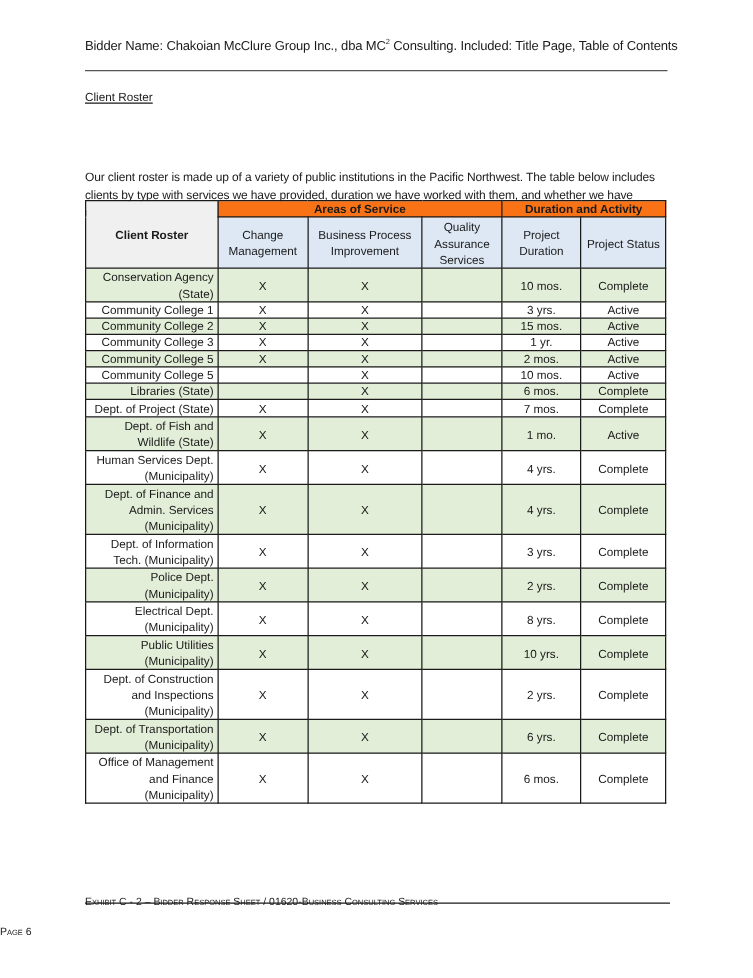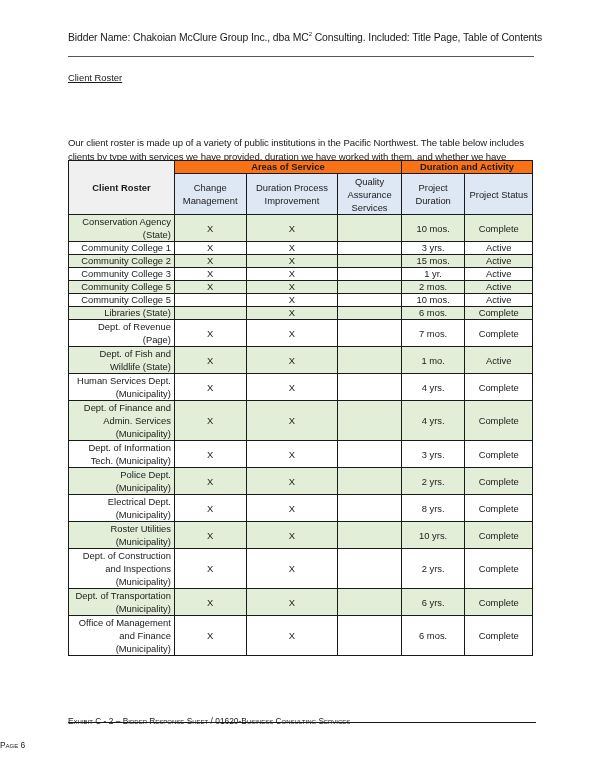--- a/index.html
+++ b/index.html
@@ -76,21 +76,21 @@
       <col style="width:67px">
   </colgroup>
   <thead>
     <tr>
       <th rowspan="2" class="th-client">Client Roster</th>
       <th colspan="3" class="th-group">Areas of Service</th>
       <th colspan="2" class="th-group">Duration and Activity</th>
     </tr>
     <tr>
       <th class="th-sub">Change Management</th>
-      <th class="th-sub">Duration Process Improvement</th>
+      <th class="th-sub">Business Process Improvement</th>
       <th class="th-sub">Quality Assurance Services</th>
       <th class="th-sub">Project Duration</th>
       <th class="th-sub">Project Status</th>
     </tr>
   </thead>
   <tbody id="roster-body">
       <tr class="shaded">
         <td class="name">Conservation Agency (State)</td>
         <td class="center">X</td>
         <td class="center">X</td>
@@ -140,21 +140,21 @@
       </tr>
       <tr class="shaded single">
         <td class="name">Libraries (State)</td>
         <td class="center"></td>
         <td class="center">X</td>
         <td class="center"></td>
         <td class="center">6 mos.</td>
         <td class="center">Complete</td>
       </tr>
       <tr>
-        <td class="name">Dept. of Revenue (Page)</td>
+        <td class="name">Dept. of Project (State)</td>
         <td class="center">X</td>
         <td class="center">X</td>
         <td class="center"></td>
         <td class="center">7 mos.</td>
         <td class="center">Complete</td>
       </tr>
       <tr class="shaded">
         <td class="name">Dept. of Fish and Wildlife (State)</td>
         <td class="center">X</td>
         <td class="center">X</td>
@@ -196,21 +196,21 @@
       </tr>
       <tr>
         <td class="name">Electrical Dept. (Municipality)</td>
         <td class="center">X</td>
         <td class="center">X</td>
         <td class="center"></td>
         <td class="center">8 yrs.</td>
         <td class="center">Complete</td>
       </tr>
       <tr class="shaded">
-        <td class="name">Roster Utilities (Municipality)</td>
+        <td class="name">Public Utilities (Municipality)</td>
         <td class="center">X</td>
         <td class="center">X</td>
         <td class="center"></td>
         <td class="center">10 yrs.</td>
         <td class="center">Complete</td>
       </tr>
       <tr>
         <td class="name">Dept. of Construction and Inspections (Municipality)</td>
         <td class="center">X</td>
         <td class="center">X</td>

